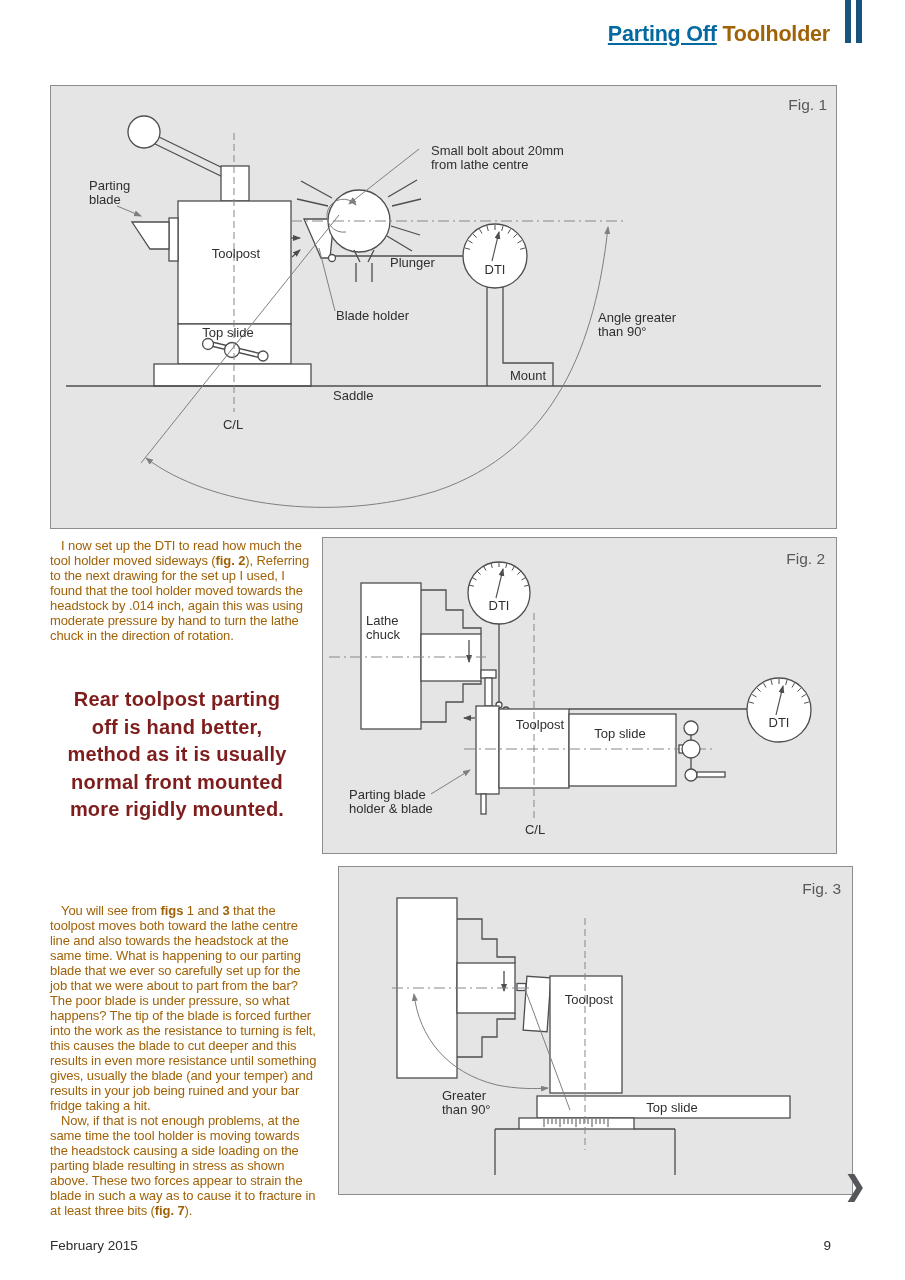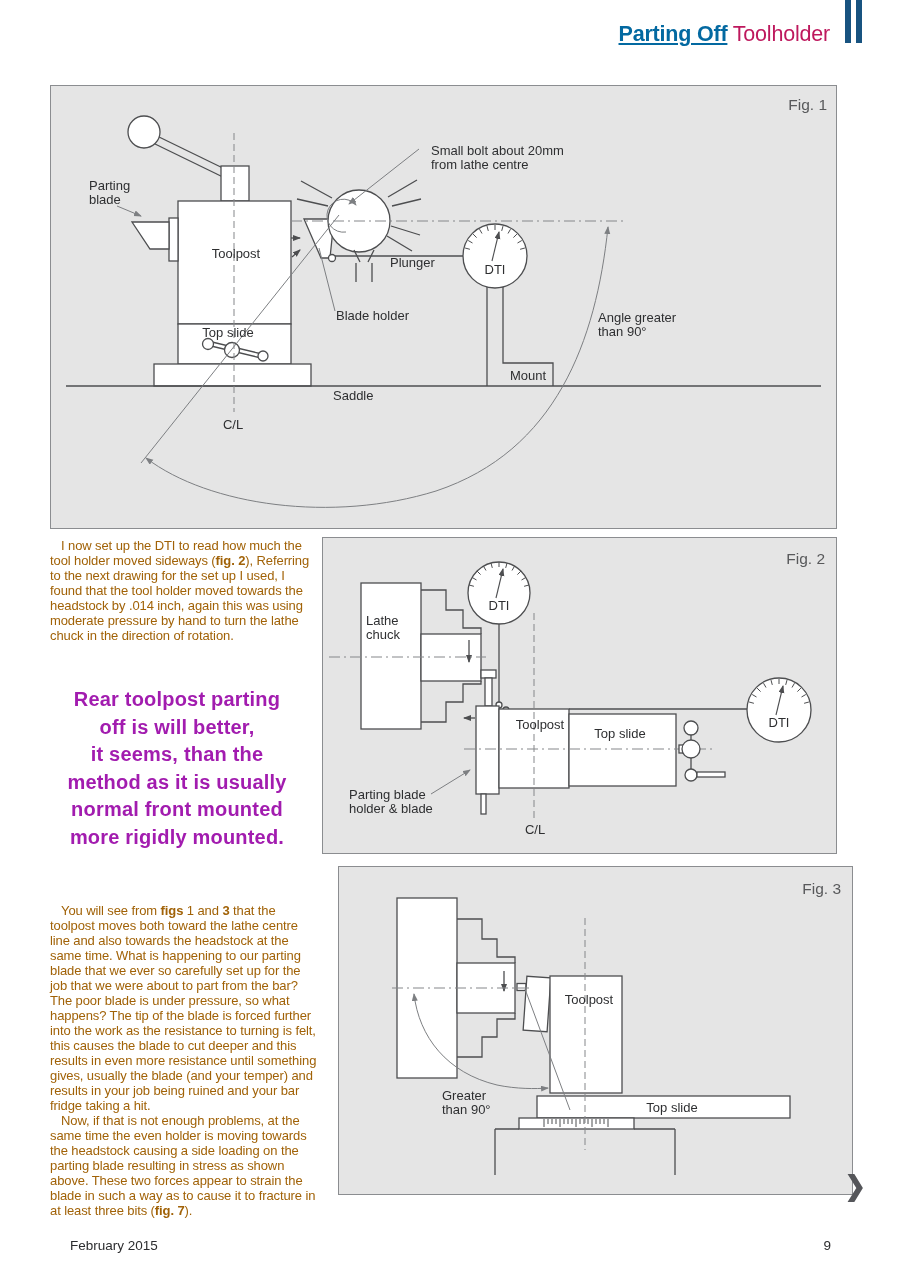--- a/index.html
+++ b/index.html
@@ -1,41 +1,41 @@
 <!DOCTYPE html>
 <html><head>
 <meta charset="utf-8">
 <style>
   html,body{margin:0;padding:0;background:#fff;}
   .page{position:relative;width:905px;height:1280px;background:#fff;overflow:hidden;
         font-family:"Liberation Sans",sans-serif;}
   
   .hdr-title{position:absolute;top:22px;right:75px;font-size:21.5px;letter-spacing:-0.2px;}
   .hdr-strong{font-weight:bold;color:#0369a1;text-decoration:underline;}
-  .hdr-light{font-weight:normal;color:#be185d;}
+  .hdr-light{font-weight:bold;color:#a16207;}
   .hdr-bar{position:absolute;top:0;width:6px;height:43px;background:#185380;}
   .hdr-bar.b1{left:845px;} .hdr-bar.b2{left:856px;}
   
   .figbox{position:absolute;border:1.5px solid #8b8d90;background:#e5e5e5;}
   #fig1{left:50px;top:85px;width:785px;height:442px;}
   #fig2{left:322px;top:537px;width:513px;height:315px;}
   #fig3{left:322px;top:866px;width:513px;height:327px;margin-left:16px;}
   svg{display:block;}
   svg text{font-family:"Liberation Sans",sans-serif;font-size:13px;fill:#2e2f31;}
   svg text.figlabel{font-size:15.5px;fill:#58595b;}
   
   .bodycol{position:absolute;left:50px;width:270px;font-size:13px;line-height:15px;
            color:#a16207;letter-spacing:-0.1px;}
   .bodycol p{margin:0;text-indent:11px;}
   #col-a{top:538px;}
   #col-b{top:879px;margin-top:24px;}
   .pullquote{position:absolute;left:45px;top:686px;width:264px;text-align:center;
-             color:#a21caf;font-weight:bold;font-size:20px;line-height:27.5px;letter-spacing:0.2px;}
-  
-  .foot{position:absolute;top:1238px;font-size:13.5px;color:#2c2d2f;margin-left:20px;}
+             color:#7f1d1d;font-weight:bold;font-size:20px;line-height:27.5px;letter-spacing:0.2px;}
+  
+  .foot{position:absolute;top:1238px;font-size:13.5px;color:#2c2d2f;}
   .foot.date{left:50px;} .foot.page-num{right:74px;}
   .next-chevron{position:absolute;left:844px;top:1170px;font-size:27px;font-weight:bold;
                 color:#55565a;transform:scaleX(0.95);}
 </style>
 </head>
 <body>
 
 <div class="page">
 
   <div class="hdr-title"><span class="hdr-strong">Parting Off</span><span class="hdr-light"> Toolholder</span></div>
@@ -124,30 +124,29 @@
     <text x="547" y="250">than 90°</text>
   </svg>
   </div>
 
   <div class="bodycol" id="col-a">
     <p><span>I now set up the DTI to read how much the tool holder moved sideways (</span><b>fig. 2</b><span>), Referring to the next drawing for the set up I used, I found that the tool holder moved towards the headstock by .014 inch, again this was using moderate pressure by hand to turn the lathe chuck in the direction of rotation.</span></p>
   </div>
 
   <div class="pullquote">
     <div>Rear toolpost parting</div>
-    <div>off is will better,</div>
-    <div>it seems, than the</div>
+    <div>off is hand better,</div>
     <div>method as it is usually</div>
     <div>normal front mounted</div>
     <div>more rigidly mounted.</div>
   </div>
 
   <div class="bodycol" id="col-b">
     <p><span>You will see from </span><b>figs</b><span> 1 and </span><b>3</b><span> that the toolpost moves both toward the lathe centre line and also towards the headstock at the same time. What is happening to our parting blade that we ever so carefully set up for the job that we were about to part from the bar? The poor blade is under pressure, so what happens? The tip of the blade is forced further into the work as the resistance to turning is felt, this causes the blade to cut deeper and this results in even more resistance until something gives, usually the blade (and your temper) and results in your job being ruined and your bar fridge taking a hit.</span></p>
-    <p><span>Now, if that is not enough problems, at the same time the even holder is moving towards the headstock causing a side loading on the parting blade resulting in stress as shown above. These two forces appear to strain the blade in such a way as to cause it to fracture in at least three bits (</span><b>fig. 7</b><span>).</span></p>
+    <p><span>Now, if that is not enough problems, at the same time the tool holder is moving towards the headstock causing a side loading on the parting blade resulting in stress as shown above. These two forces appear to strain the blade in such a way as to cause it to fracture in at least three bits (</span><b>fig. 7</b><span>).</span></p>
   </div>
 
   <div class="figbox" id="fig2">
   <svg viewBox="0 0 513 315" width="513" height="315">
     <defs>
       <marker id="f2m" viewBox="0 0 8 8" refX="7" refY="3" markerWidth="8" markerHeight="8" orient="auto-start-reverse" markerUnits="userSpaceOnUse">
             <path d="M0,0 L8,3 L0,6 Z" fill="#4d4e50"></path>
           </marker>
       <marker id="f2mg" viewBox="0 0 8 8" refX="7" refY="3" markerWidth="8" markerHeight="8" orient="auto-start-reverse" markerUnits="userSpaceOnUse">
             <path d="M0,0 L8,3 L0,6 Z" fill="#7d7f82"></path>

